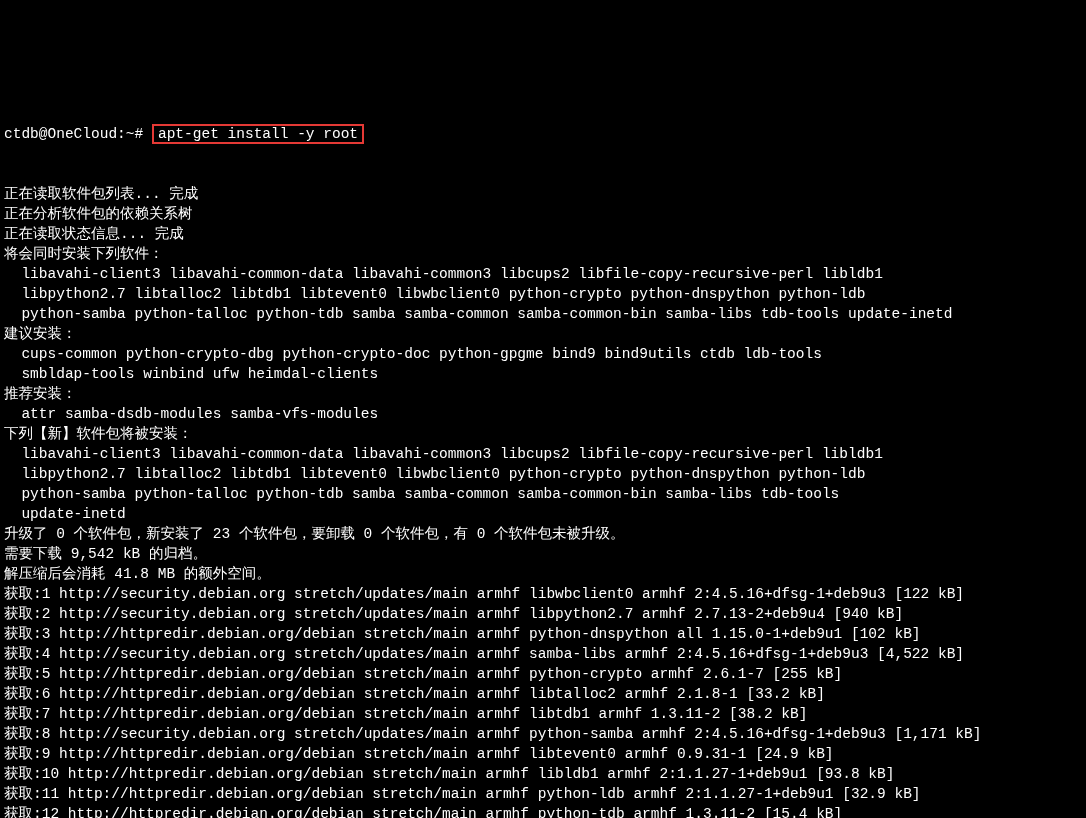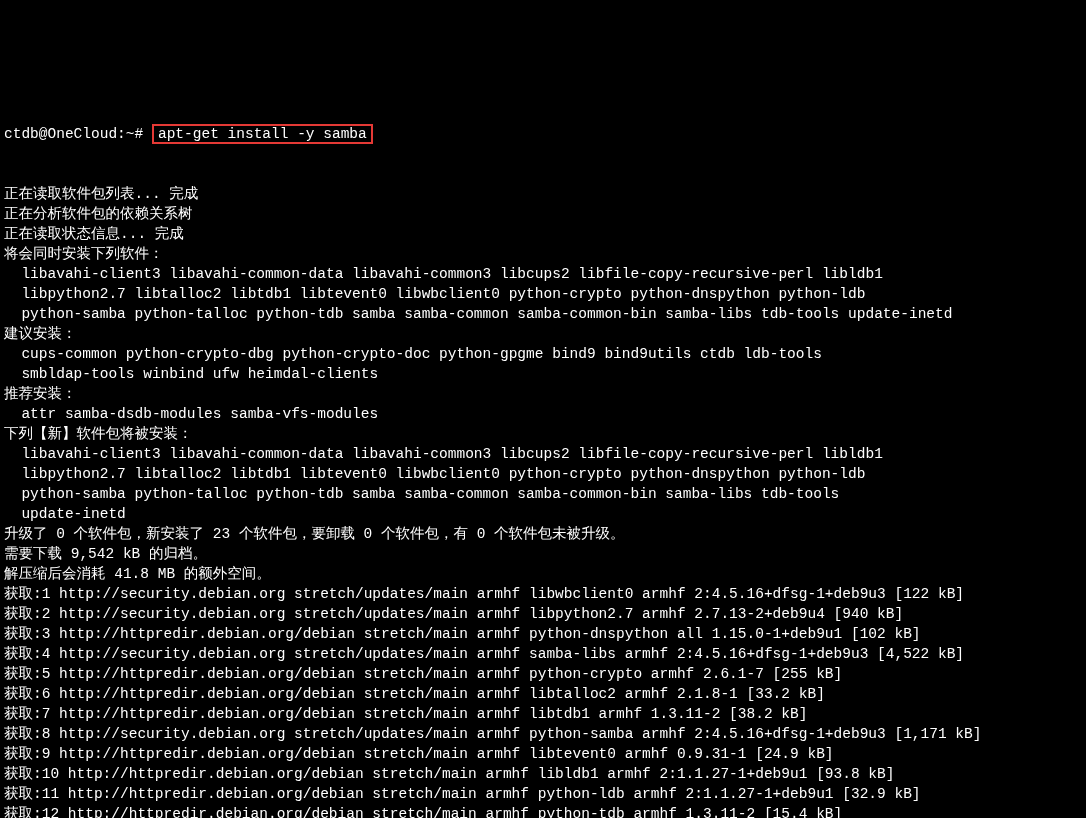--- a/index.html
+++ b/index.html
@@ -33,19 +33,19 @@
       padding-left: 2ch;
       display: block;
     }
   </style>
 </head>
 <body>
 
 
 
 <div class="term">
-  <span class="line"><span>ctdb@OneCloud:~# </span><span class="cmd-box"><span>apt-get install -y samba</span></span></span>
+  <span class="line"><span>ctdb@OneCloud:~# </span><span class="cmd-box"><span>apt-get install -y root</span></span></span>
   <div id="output"><span class="line">正在读取软件包列表... 完成</span><span class="line">正在分析软件包的依赖关系树</span><span class="line">正在读取状态信息... 完成</span><span class="line">将会同时安装下列软件：</span><span class="indent">libavahi-client3 libavahi-common-data libavahi-common3 libcups2 libfile-copy-recursive-perl libldb1</span><span class="indent">libpython2.7 libtalloc2 libtdb1 libtevent0 libwbclient0 python-crypto python-dnspython python-ldb</span><span class="indent">python-samba python-talloc python-tdb samba samba-common samba-common-bin samba-libs tdb-tools update-inetd</span><span class="line">建议安装：</span><span class="indent">cups-common python-crypto-dbg python-crypto-doc python-gpgme bind9 bind9utils ctdb ldb-tools</span><span class="indent">smbldap-tools winbind ufw heimdal-clients</span><span class="line">推荐安装：</span><span class="indent">attr samba-dsdb-modules samba-vfs-modules</span><span class="line">下列【新】软件包将被安装：</span><span class="indent">libavahi-client3 libavahi-common-data libavahi-common3 libcups2 libfile-copy-recursive-perl libldb1</span><span class="indent">libpython2.7 libtalloc2 libtdb1 libtevent0 libwbclient0 python-crypto python-dnspython python-ldb</span><span class="indent">python-samba python-talloc python-tdb samba samba-common samba-common-bin samba-libs tdb-tools</span><span class="indent">update-inetd</span><span class="line">升级了 0 个软件包，新安装了 23 个软件包，要卸载 0 个软件包，有 0 个软件包未被升级。</span><span class="line">需要下载 9,542 kB 的归档。</span><span class="line">解压缩后会消耗 41.8 MB 的额外空间。</span><span class="line">获取:1 http://security.debian.org stretch/updates/main armhf libwbclient0 armhf 2:4.5.16+dfsg-1+deb9u3 [122 kB]</span><span class="line">获取:2 http://security.debian.org stretch/updates/main armhf libpython2.7 armhf 2.7.13-2+deb9u4 [940 kB]</span><span class="line">获取:3 http://httpredir.debian.org/debian stretch/main armhf python-dnspython all 1.15.0-1+deb9u1 [102 kB]</span><span class="line">获取:4 http://security.debian.org stretch/updates/main armhf samba-libs armhf 2:4.5.16+dfsg-1+deb9u3 [4,522 kB]</span><span class="line">获取:5 http://httpredir.debian.org/debian stretch/main armhf python-crypto armhf 2.6.1-7 [255 kB]</span><span class="line">获取:6 http://httpredir.debian.org/debian stretch/main armhf libtalloc2 armhf 2.1.8-1 [33.2 kB]</span><span class="line">获取:7 http://httpredir.debian.org/debian stretch/main armhf libtdb1 armhf 1.3.11-2 [38.2 kB]</span><span class="line">获取:8 http://security.debian.org stretch/updates/main armhf python-samba armhf 2:4.5.16+dfsg-1+deb9u3 [1,171 kB]</span><span class="line">获取:9 http://httpredir.debian.org/debian stretch/main armhf libtevent0 armhf 0.9.31-1 [24.9 kB]</span><span class="line">获取:10 http://httpredir.debian.org/debian stretch/main armhf libldb1 armhf 2:1.1.27-1+deb9u1 [93.8 kB]</span><span class="line">获取:11 http://httpredir.debian.org/debian stretch/main armhf python-ldb armhf 2:1.1.27-1+deb9u1 [32.9 kB]</span><span class="line">获取:12 http://httpredir.debian.org/debian stretch/main armhf python-tdb armhf 1.3.11-2 [15.4 kB]</span></div>
   
 </div>
 
 
 
 
 </body></html>

